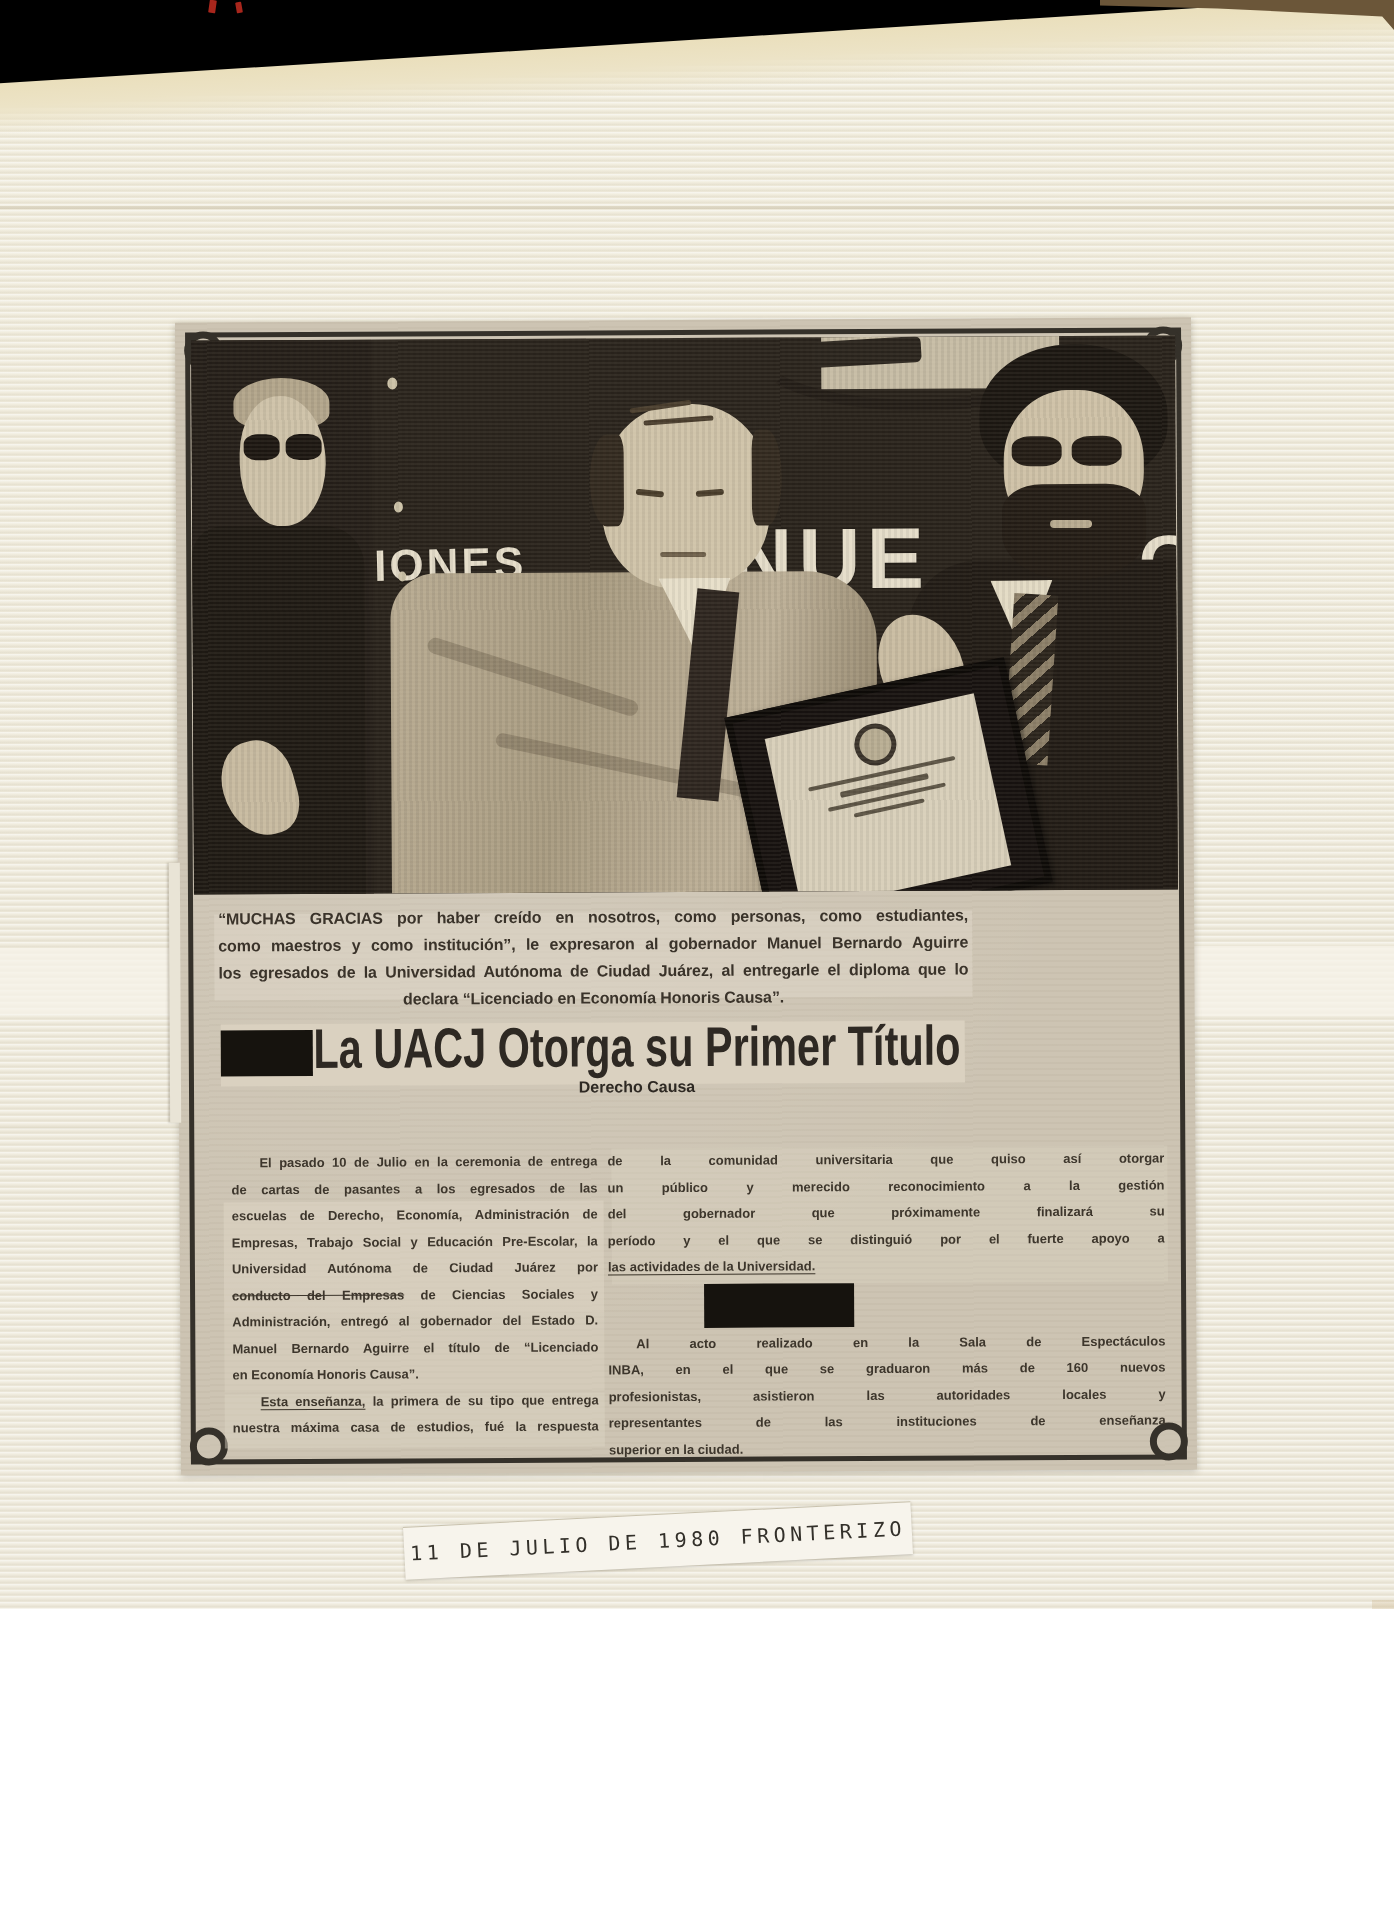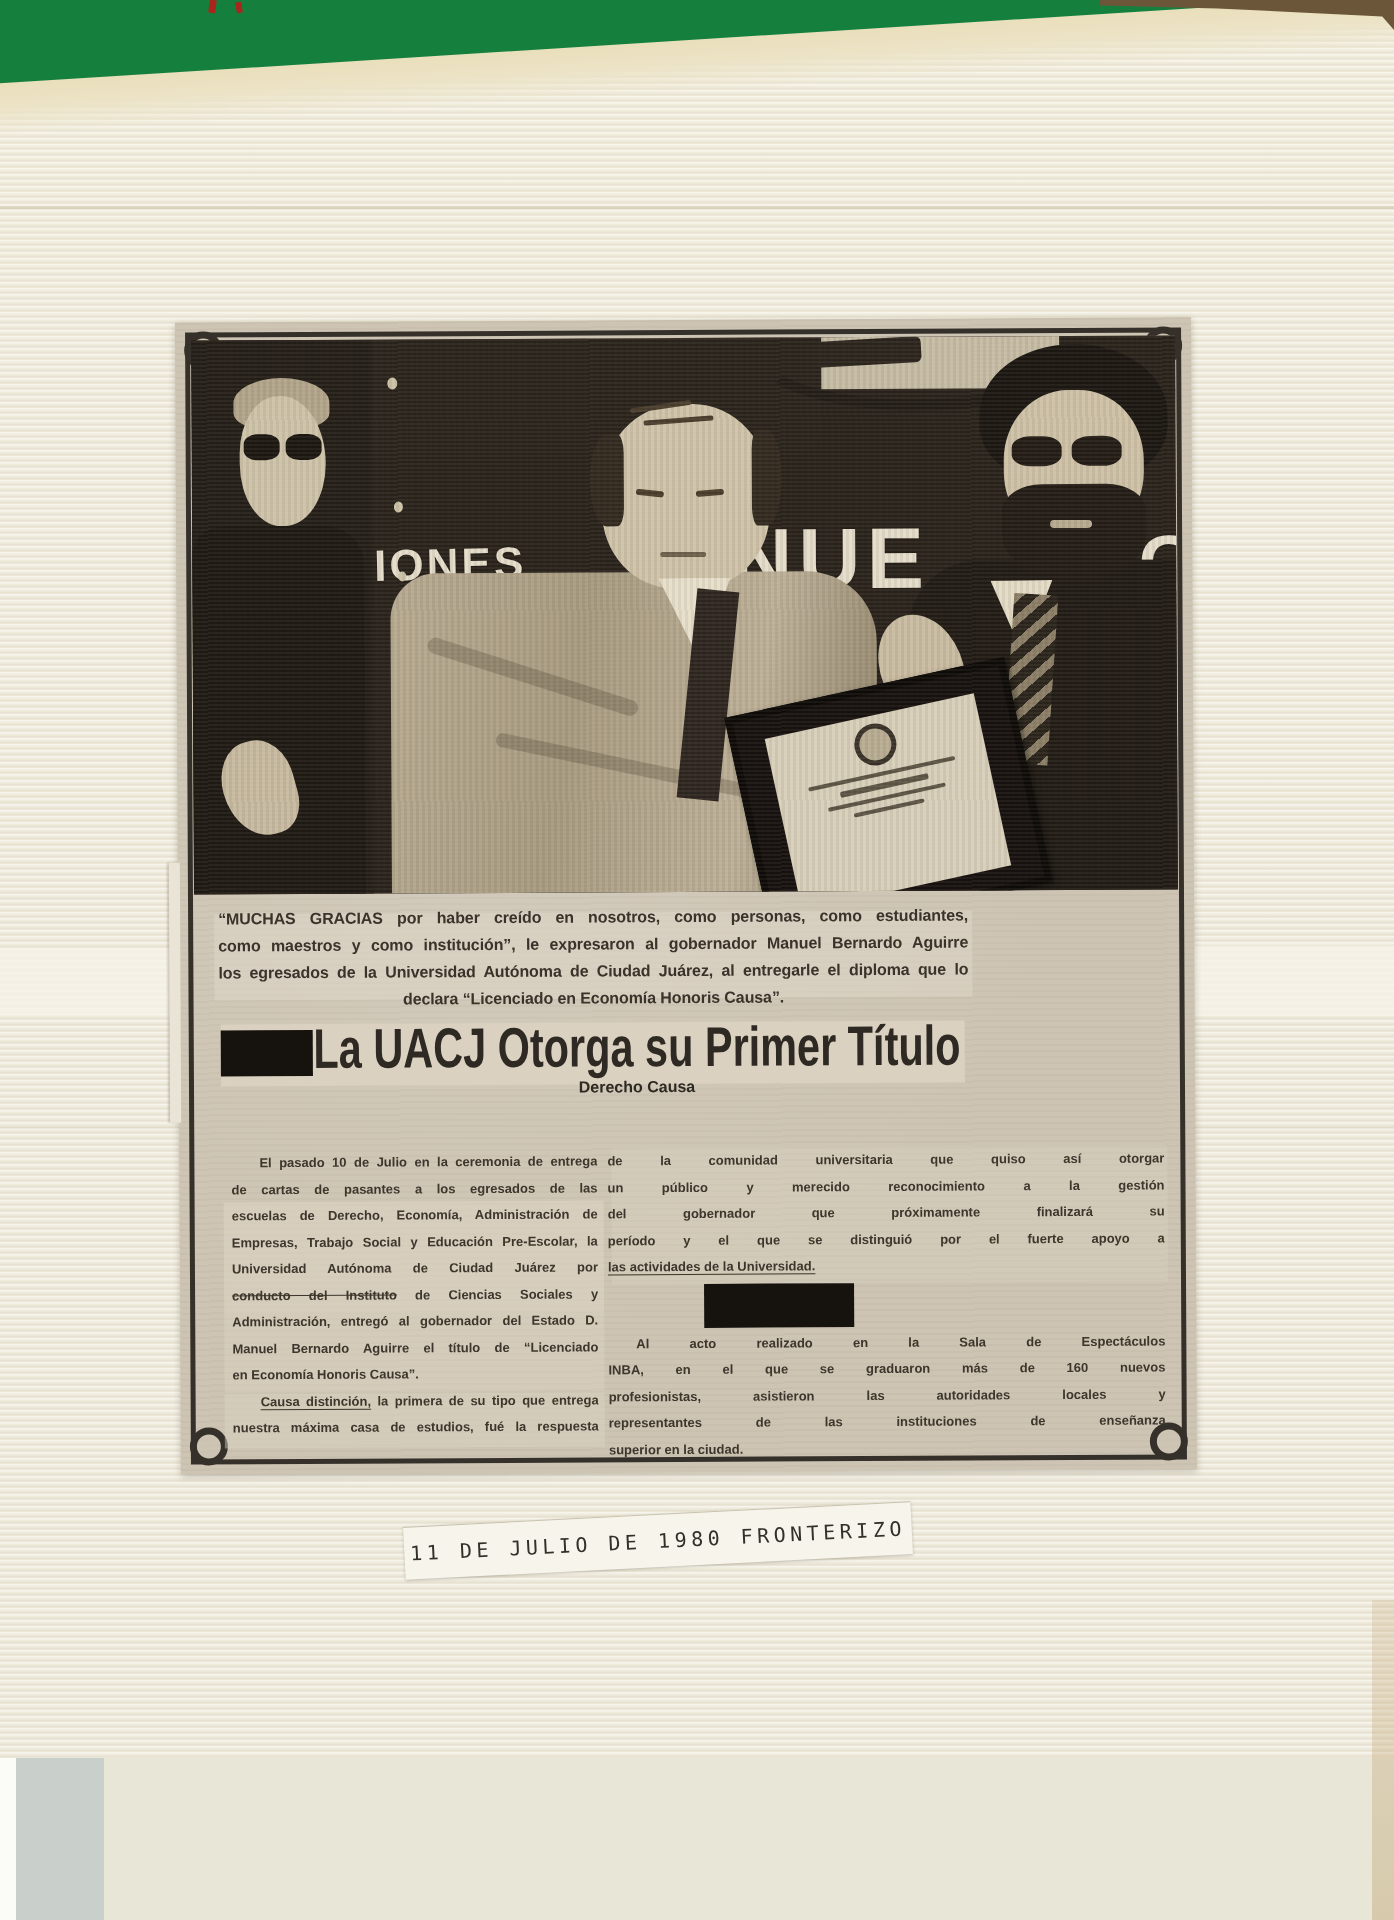--- a/index.html
+++ b/index.html
@@ -1,17 +1,17 @@
 <!DOCTYPE html>
 <html><head>
 <meta charset="utf-8">
 <style>
   html,body{margin:0;padding:0;background:#ffffff;}
-  .screen{position:relative;width:1394px;height:1920px;overflow:hidden;
-    background:#15803d;font-family:"Liberation Sans",sans-serif;}
+  .screen{position:relative;width:1394px;height:1609px;overflow:hidden;
+    background:#000000;font-family:"Liberation Sans",sans-serif;}
 
   
   .paper-bg{position:absolute;inset:0;
     background:
       repeating-linear-gradient(180deg, rgba(255,255,255,0.45) 0 1px, rgba(255,255,255,0) 2px, rgba(0,0,0,0) 3px, rgba(174,162,130,0.13) 4px, rgba(174,162,130,0.13) 5px, rgba(0,0,0,0) 6px),
       linear-gradient(180deg,#f1edde 0%,#efebdd 55%,#efebde 100%);
     clip-path:polygon(0 88px, 82.5% 12px, 100% 0px, 100% 100%, 0 100%);}
   .paper-edge-band{position:absolute;top:84px;left:-10px;width:1480px;height:52px;
     transform:rotate(-3.6deg);transform-origin:left top;
     background:linear-gradient(180deg,#eadfbc 0%,#ece3c6 45%,rgba(239,235,221,0) 100%);}
@@ -255,25 +255,25 @@
     <div class="light-strip" style="left:44px;top:1072px;width:380px;height:54px;opacity:0.45;"></div>
     <div class="light-strip" style="left:432px;top:828px;width:556px;height:136px;opacity:0.32;"></div>
 
     <div class="columns">
       <div class="colL">
         <div class="ln ind">El pasado 10 de Julio en la ceremonia de entrega</div>
         <div class="ln">de cartas de pasantes a los egresados de las</div>
         <div class="ln">escuelas de Derecho, Economía, Administración de</div>
         <div class="ln">Empresas, Trabajo Social y Educación Pre-Escolar, la</div>
         <div class="ln">Universidad Autónoma de Ciudad Juárez por</div>
-        <div class="ln"><span class="strike">conducto del Instituto</span><span> de Ciencias Sociales y</span></div>
+        <div class="ln"><span class="strike">conducto del Empresas</span><span> de Ciencias Sociales y</span></div>
         <div class="ln">Administración, entregó al gobernador del Estado D.</div>
         <div class="ln">Manuel Bernardo Aguirre el título de “Licenciado</div>
         <div class="ln end">en Economía Honoris Causa”.</div>
-        <div class="ln ind"><span class="ul">Causa distinción,</span><span> la primera de su tipo que entrega</span></div>
+        <div class="ln ind"><span class="ul">Esta enseñanza,</span><span> la primera de su tipo que entrega</span></div>
         <div class="ln">nuestra máxima casa de estudios, fué la respuesta</div>
       </div>
       <div class="colR">
         <div class="ln">de la comunidad universitaria que quiso así otorgar</div>
         <div class="ln">un público y merecido reconocimiento a la gestión</div>
         <div class="ln">del gobernador que próximamente finalizará su</div>
         <div class="ln">período y el que se distinguió por el fuerte apoyo a</div>
         <div class="ln end ul">las actividades de la Universidad.</div>
         <div class="redact2"></div>
         <div class="ln ind">Al acto realizado en la Sala de Espectáculos</div>

